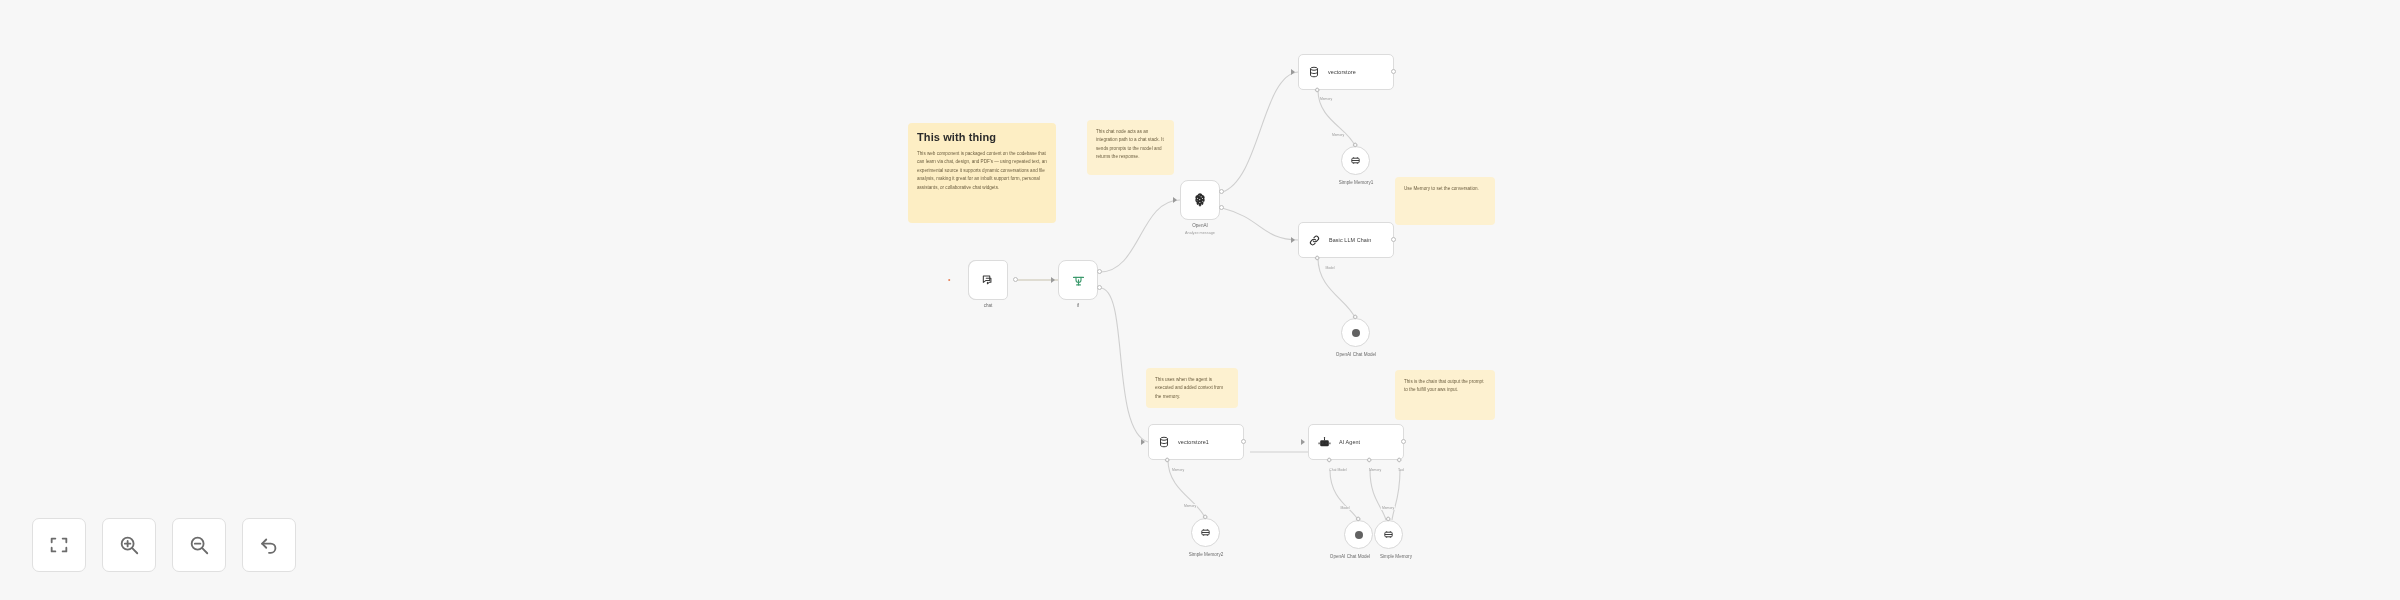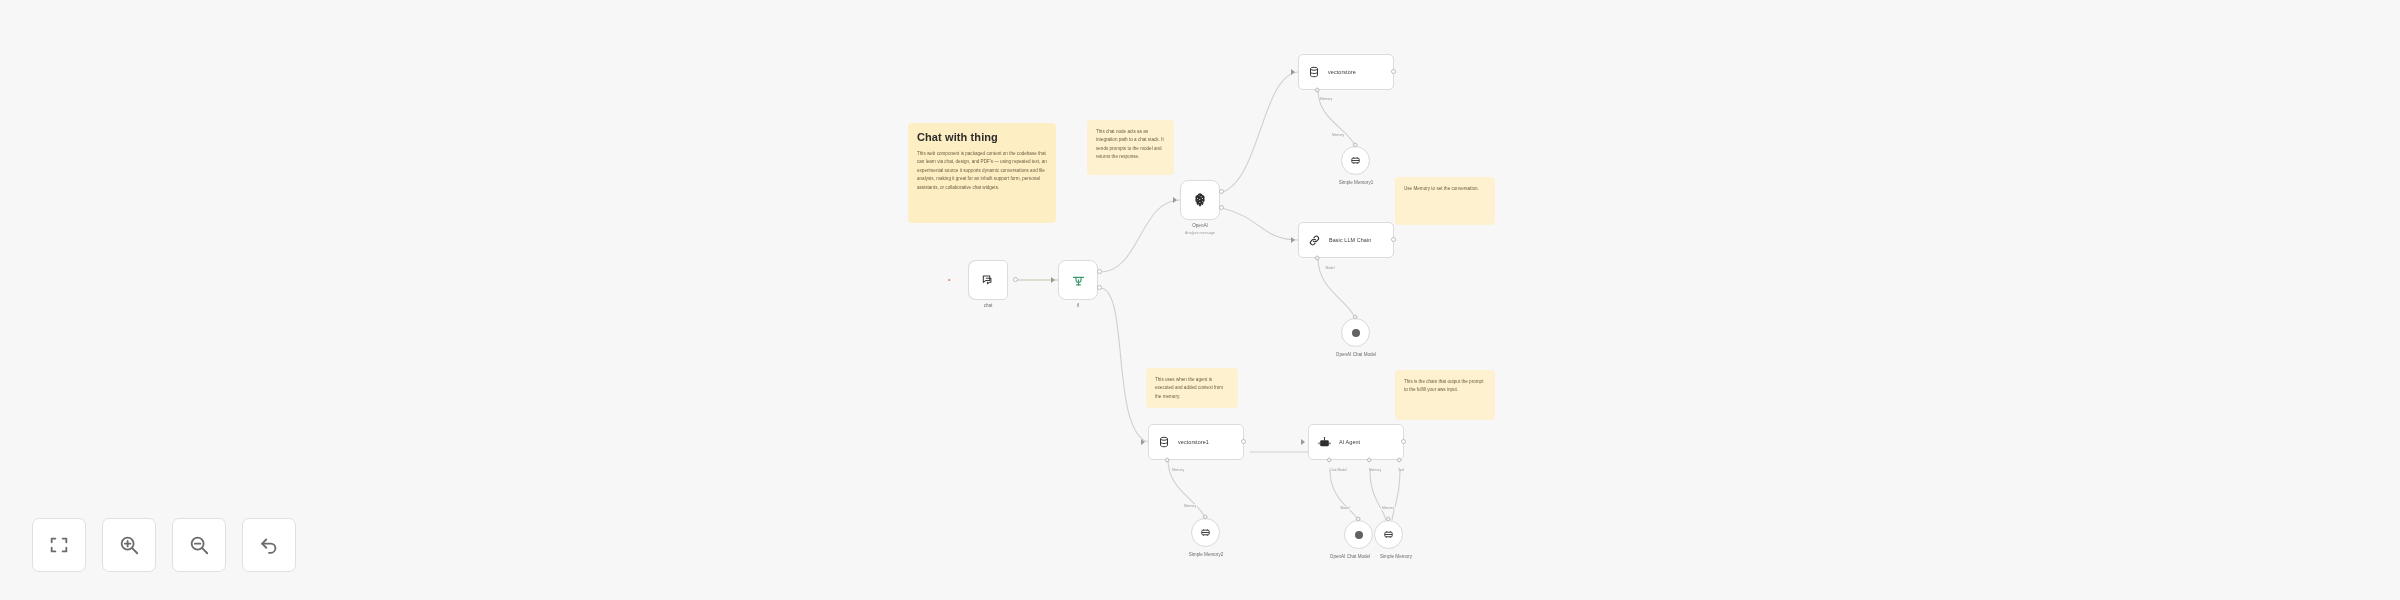--- a/index.html
+++ b/index.html
@@ -214,21 +214,21 @@
 
       <path d="M1330,470 C1330,500 1352,508 1358,520"></path>
 
       <path d="M1370,470 C1370,498 1382,506 1386,520"></path>
 
       <path d="M1400,470 C1400,498 1394,506 1392,520"></path>
     </g>
   </svg>
 
   <div class="sticky big" style="left:908px; top:123px; width:148px; height:100px;">
-    <div class="sticky-title">Chat with thing</div>
+    <div class="sticky-title">This with thing</div>
     <div class="sticky-body">This web component is packaged content on the codebase that can learn via chat, design, and PDF's — using repeated text, an experimental source it supports dynamic conversations and file analysis, making it great for an inbuilt support form, personal assistants, or collaborative chat widgets.</div>
   </div>
 
   <div class="sticky" style="left:1087px; top:120px; width:87px; height:55px;">
     <div class="sticky-body">This chat node acts as an integration path to a chat stack. It sends prompts to the model and returns the response.</div>
   </div>
 
   <div class="sticky" style="left:1395px; top:177px; width:100px; height:48px;">
     <div class="sticky-body">Use Memory to set the conversation.</div>
   </div>

